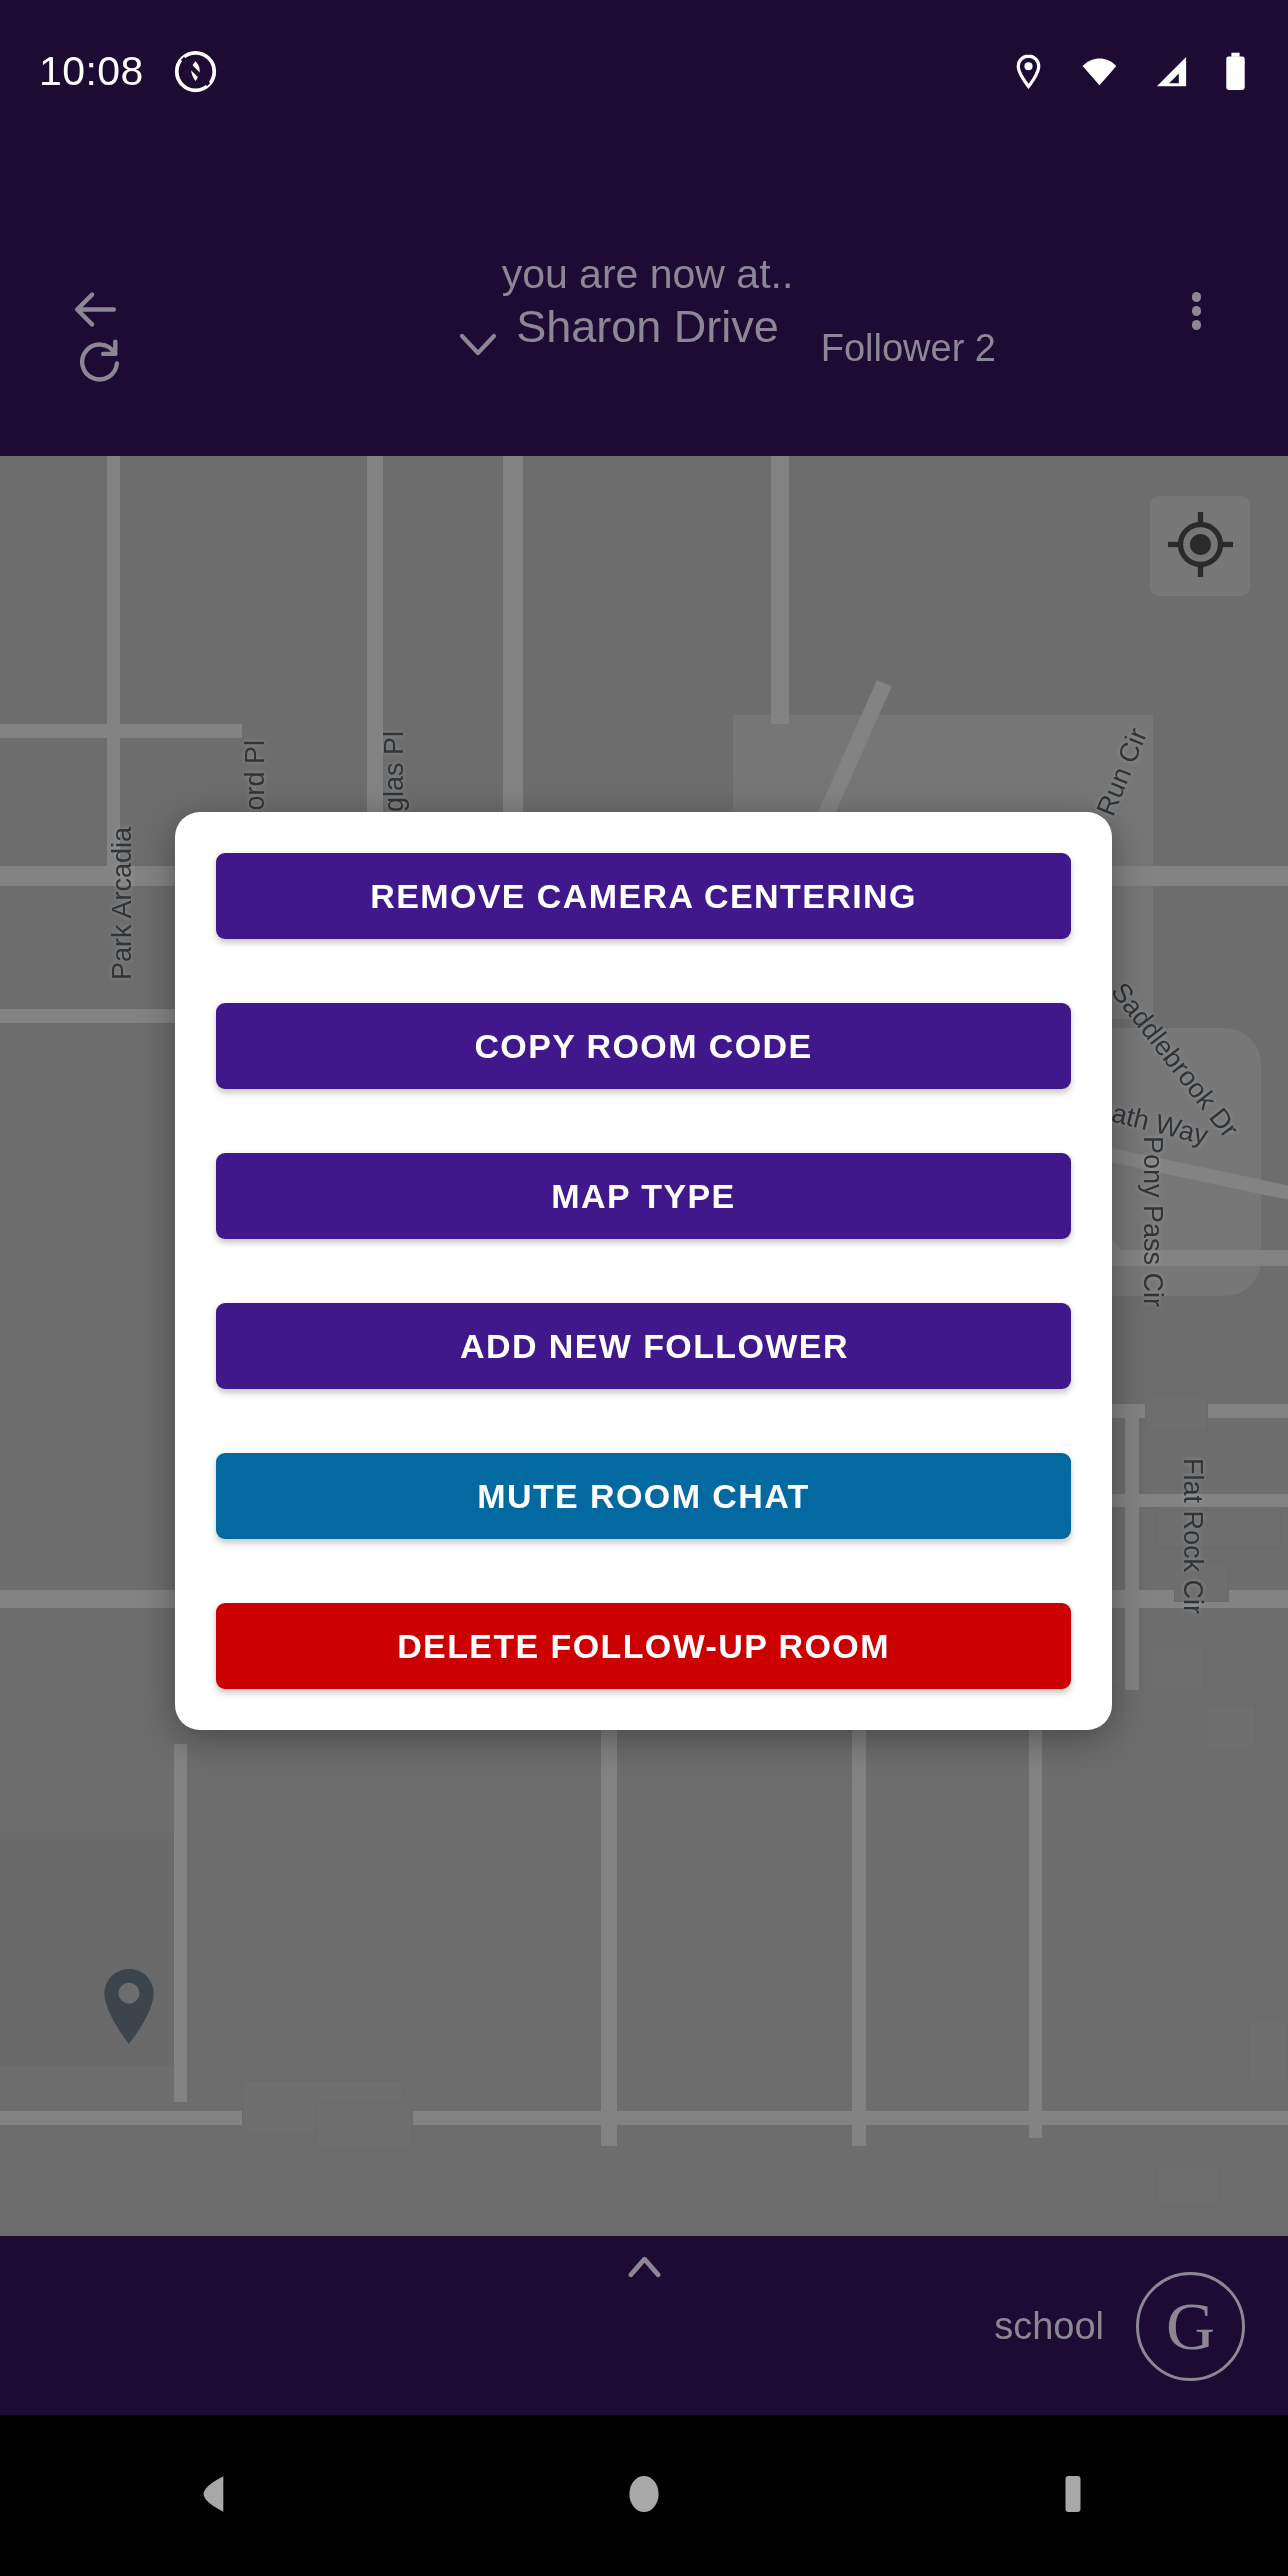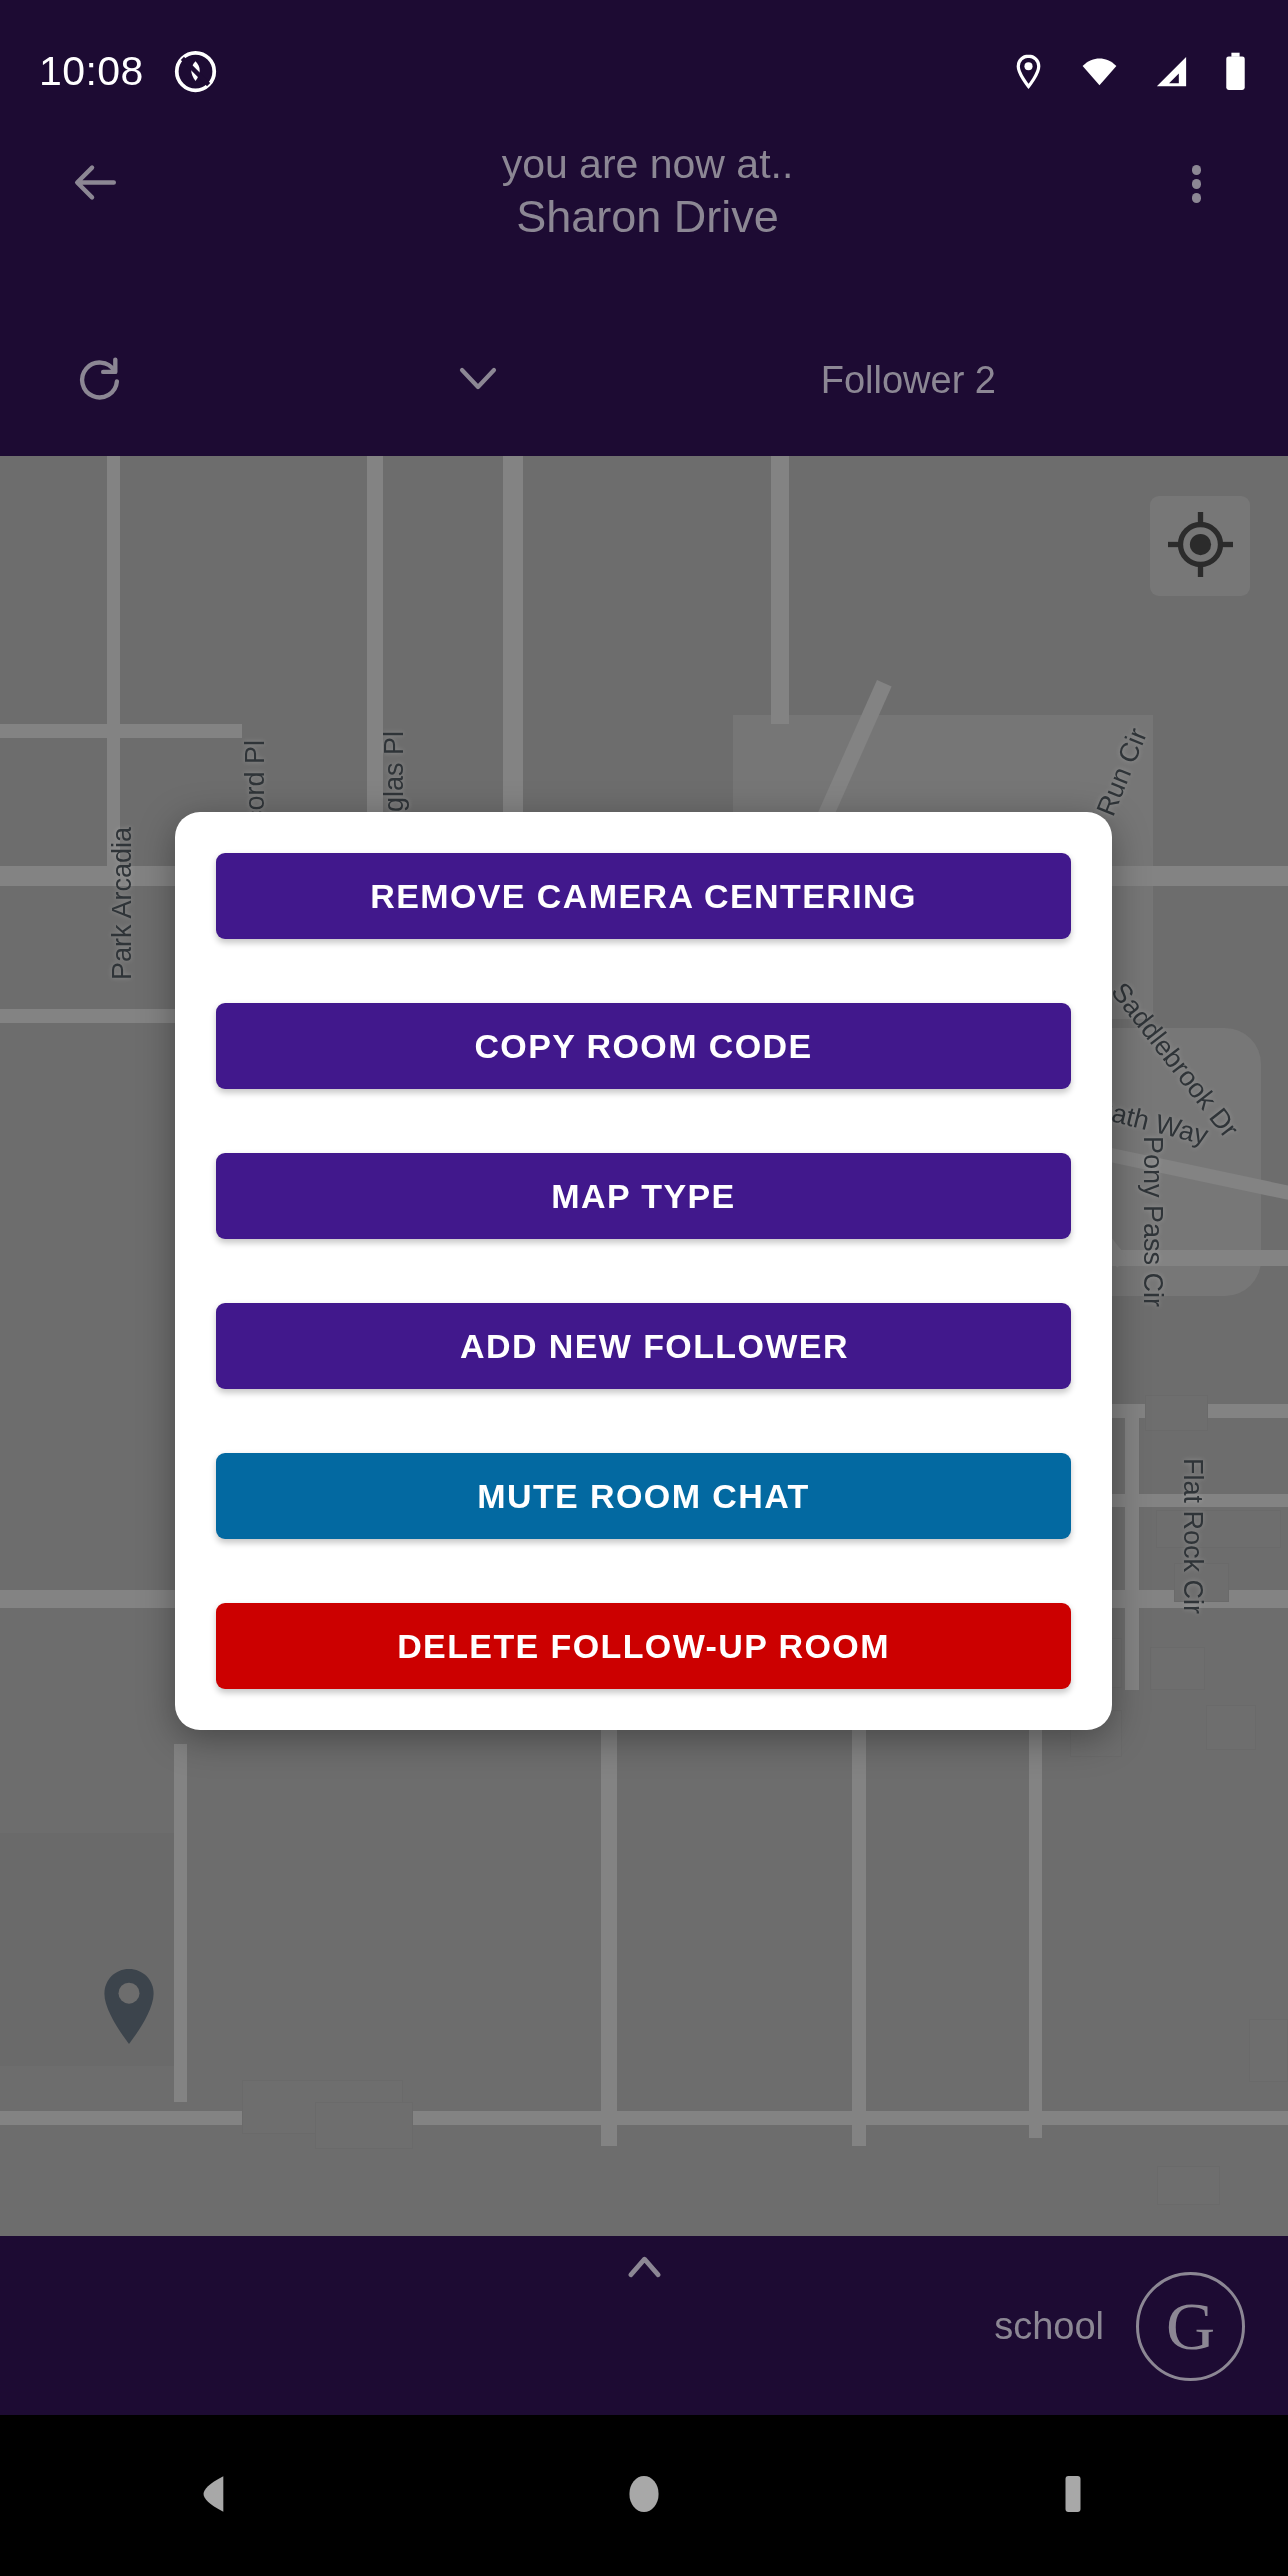--- a/index.html
+++ b/index.html
@@ -21,33 +21,33 @@
   .status-left-icons{ display:flex; align-items:center; margin-left:29px; }
   .status-right{ margin-left:auto; display:flex; align-items:center; gap:30px; }
   .sb-ico{ display:block; }
 
   
   .app-bar{
     position:absolute; left:0; top:143px; width:1288px; height:313px;
     background:#1D0B33; z-index:35;
   }
   .appbar-row1{
-    position:absolute; left:0; top:0; width:1288px; height:192px;
-    display:flex; align-items:flex-start; padding:0 54px;
+    position:absolute; left:0; top:17px; width:1288px; height:192px;
+    display:flex; align-items:flex-end; padding:0 54px;
   }
   .back-btn{ width:82px; height:82px; display:flex; align-items:center; justify-content:center; }
   .title-wrap{ flex:1; text-align:center; }
   .title-sub{ color:#8c8794; font-size:41px; line-height:1.06; font-weight:400; }
   .title-main{ color:#8c8794; font-size:45px; line-height:1.12; font-weight:400; margin-top:5.4px; }
   .more-btn{ width:75px; height:82px; display:flex; align-items:center; justify-content:center; }
   .dot{ width:9.8px; height:9.8px; border-radius:50%; background:#8c8794; display:block; margin:4.5px 0; }
 
   .appbar-row2{
     position:absolute; left:0; top:184px; width:1059px; height:107px;
-    display:flex; align-items:center; padding:0 63px;
+    display:flex; align-items:flex-start; padding:0 63px;
   }
   .refresh-btn{ width:72px; height:72px; display:flex; align-items:center; justify-content:center; }
   .chev-btn{ flex:1; display:flex; align-items:center; justify-content:center; }
   .follower-label{ color:#8c8794; font-size:38px; }
 
   
   .map{
     position:absolute; left:0; top:456px; width:1288px; height:1780px;
     background:#6d6d6d; overflow:hidden; z-index:10;
   }

